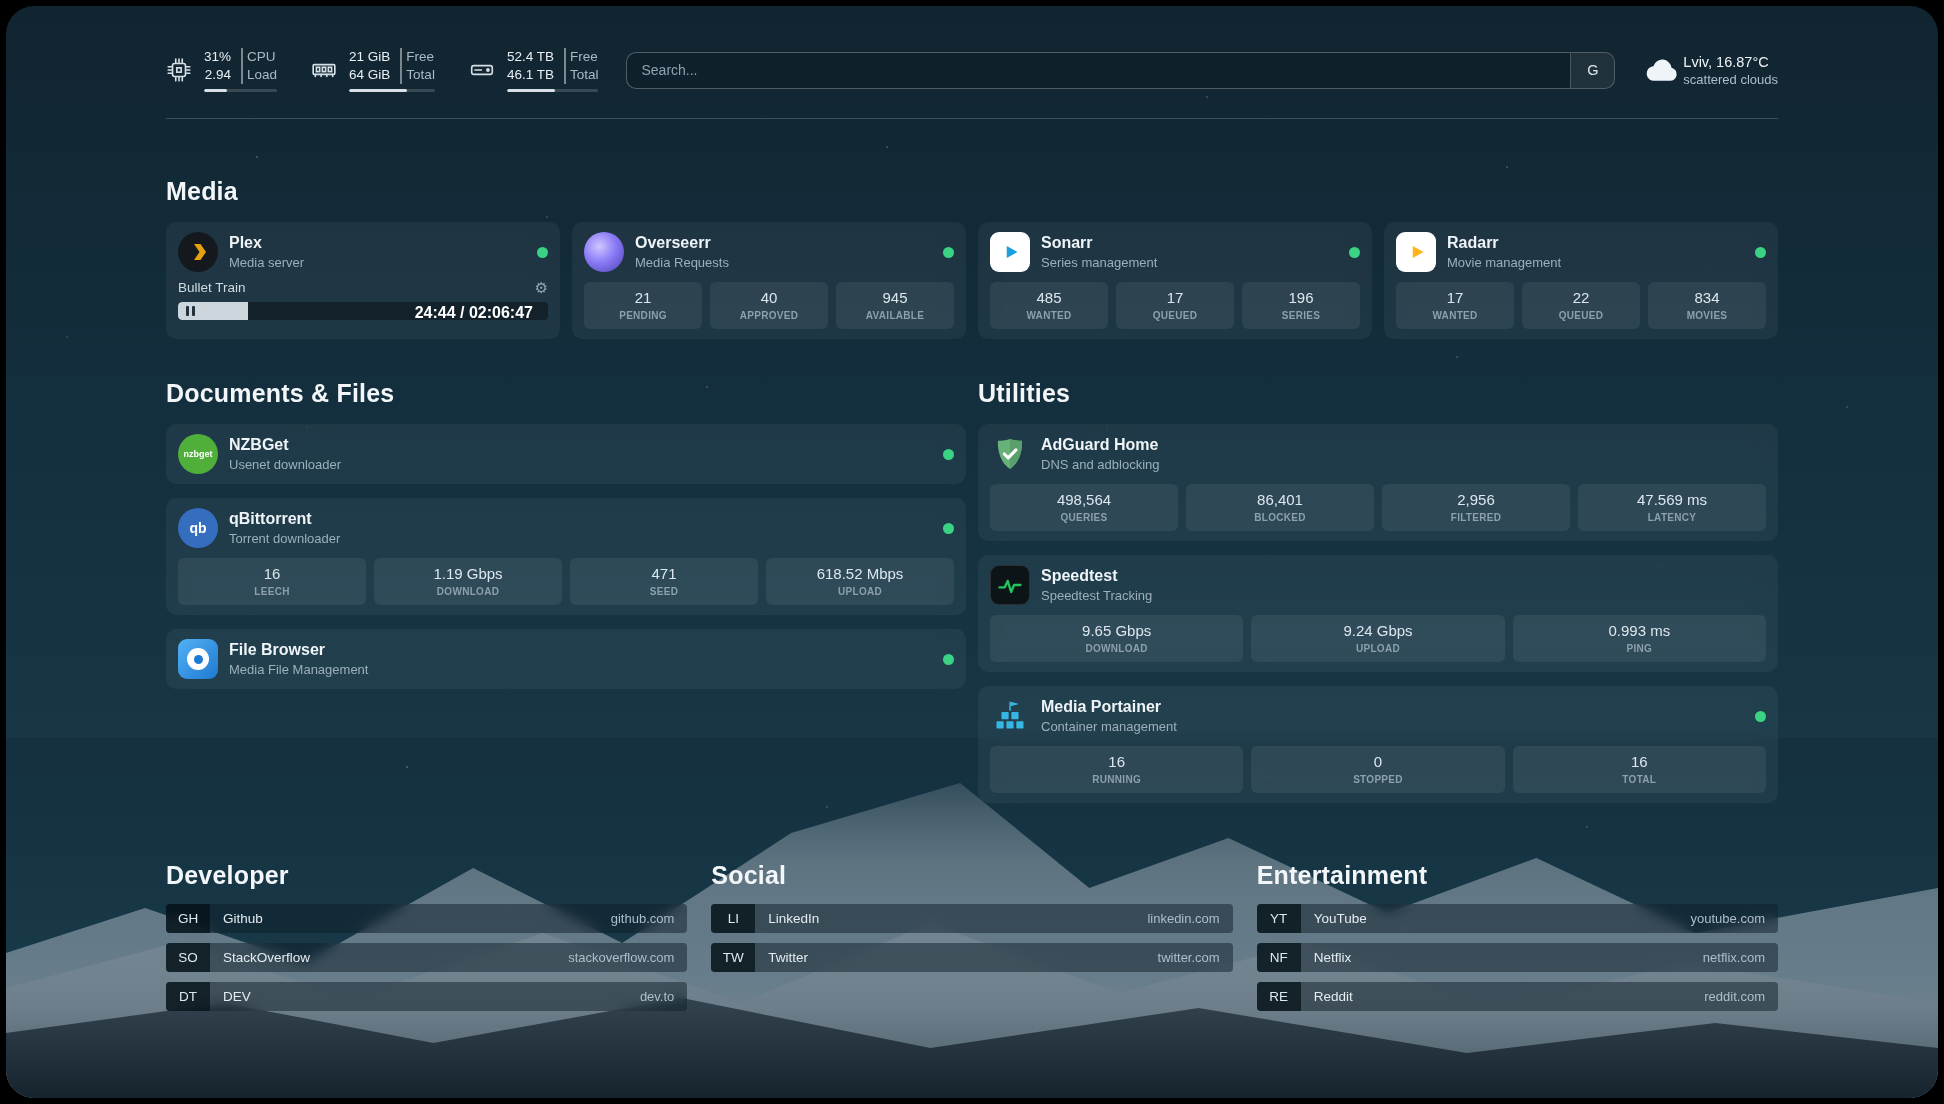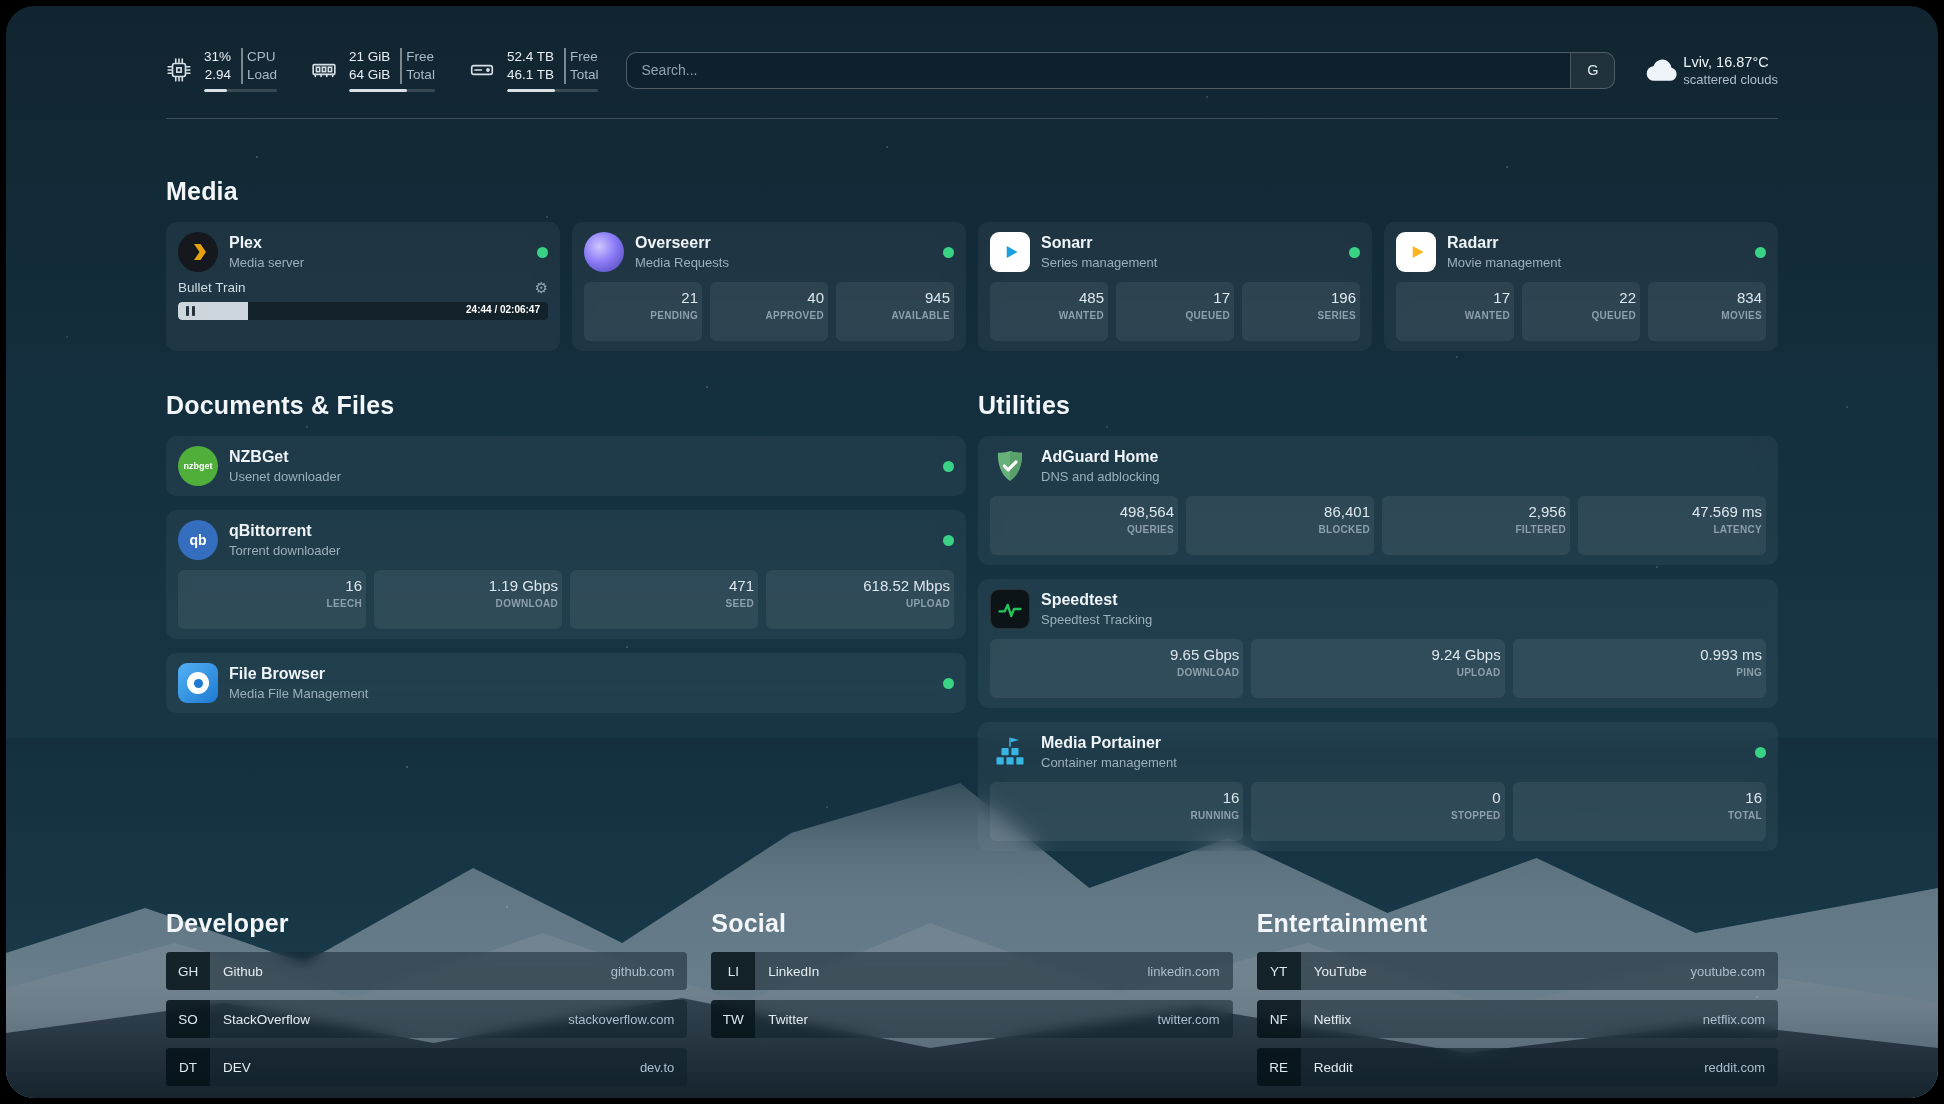--- a/index.html
+++ b/index.html
@@ -66,42 +66,42 @@
   .media-grid { display:grid; grid-template-columns:repeat(4,1fr); gap:12px; margin-top:16px; }
 
   .card { background:rgba(255,255,255,.05); border-radius:10px; padding:10px 12px; backdrop-filter:blur(10px); }
   .card-header { display:flex; align-items:center; gap:11px; }
   .svc-icon { width:40px; height:40px; flex:none; display:flex; align-items:center; justify-content:center; }
   .svc-name { color:#eef4f7; font-size:16px; font-weight:700; }
   .svc-desc { color:#9cb0bc; font-size:13px; margin-top:3px; }
   .status-dot { width:11px; height:11px; border-radius:50%; background:#3ad385; margin-left:auto; flex:none; }
 
   .stats { display:flex; gap:8px; margin-top:10px; }
-  .stat { flex:1; background:rgba(255,255,255,.065); border-radius:6px; padding:7px 4px 20px; text-align:right; }
+  .stat { flex:1; background:rgba(255,255,255,.065); border-radius:6px; padding:7px 4px 8px; text-align:center; }
   .stat-v { color:#dde7ee; font-size:15px; }
   .stat-l { color:#8ca0ad; font-size:10px; font-weight:700; margin-top:4px; letter-spacing:.3px; }
 
   
   .np { margin-top:8px; }
   .np-row { display:flex; align-items:center; }
   .np-title { color:#cfdce4; font-size:13.5px; }
   .np-gear { margin-left:auto; color:#91a5b1; font-size:15px; cursor:pointer; line-height:1; }
   .np-bar { position:relative; height:18px; margin-top:7px; border-radius:4px; background:rgba(0,0,0,.38); overflow:hidden; }
   .np-fill { height:100%; background:#cdd6dc; border-radius:4px 0 0 4px; }
   .np-pause { position:absolute; left:8px; top:4px; display:flex; gap:3px; cursor:pointer; }
   .np-pause i { display:block; width:3px; height:10px; background:#22313b; border-radius:1px; }
-  .np-time { position:absolute; right:8px; top:2px; color:#fff; font-size:10px; font-weight:700; }
+  .np-time { position:absolute; right:15px; top:2px; color:#fff; font-size:16px; font-weight:700; }
 
   .two-col { display:grid; grid-template-columns:1fr 1fr; gap:12px; margin-top:40px; }
   .col-cards { display:flex; flex-direction:column; gap:14px; margin-top:16px; }
 
   
   .bookmarks-grid { display:grid; grid-template-columns:repeat(3,1fr); gap:24px; margin-top:58px; }
   .bm-list { display:flex; flex-direction:column; gap:10px; margin-top:14px; }
-  .bm { display:flex; align-items:center; height:38px; border-radius:4px; overflow:hidden; background:rgba(13,30,40,.5); backdrop-filter:blur(6px); cursor:pointer; }
+  .bm { display:flex; align-items:center; height:29px; border-radius:4px; overflow:hidden; background:rgba(13,30,40,.5); backdrop-filter:blur(6px); cursor:pointer; }
   .bm-abbr { width:44px; align-self:stretch; background:rgba(6,17,24,.72); color:#dfe8ee; font-size:13.5px; display:flex; align-items:center; justify-content:center; flex:none; }
   .bm-name { margin-left:13px; color:#e4ecf1; font-size:13.5px; }
   .bm-url { margin-left:auto; margin-right:13px; color:#aebecb; font-size:13px; }
 
   
   .icon-circle { width:40px; height:40px; border-radius:50%; display:flex; align-items:center; justify-content:center; }
   .icon-square { width:40px; height:40px; border-radius:9px; display:flex; align-items:center; justify-content:center; }
   .plex-bg { background:#15191d; }
   .plex-bg svg { width:24px; height:24px; }
   .overseerr-bg { background:radial-gradient(circle at 38% 36%, #cfc6ff 0%, #8b7cf7 45%, #4b3fae 100%); }

